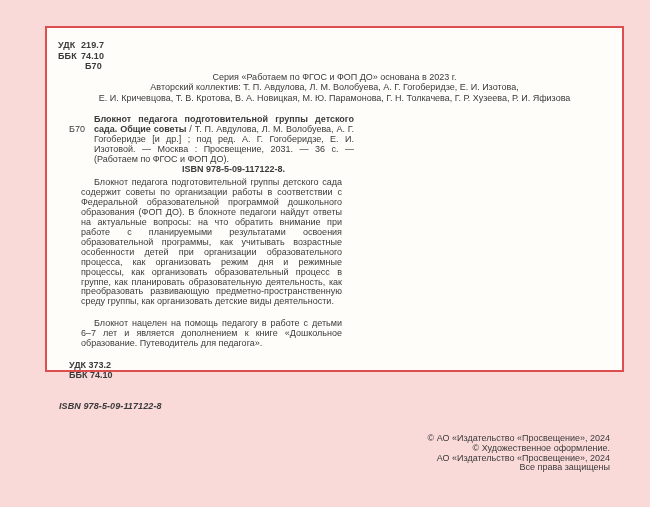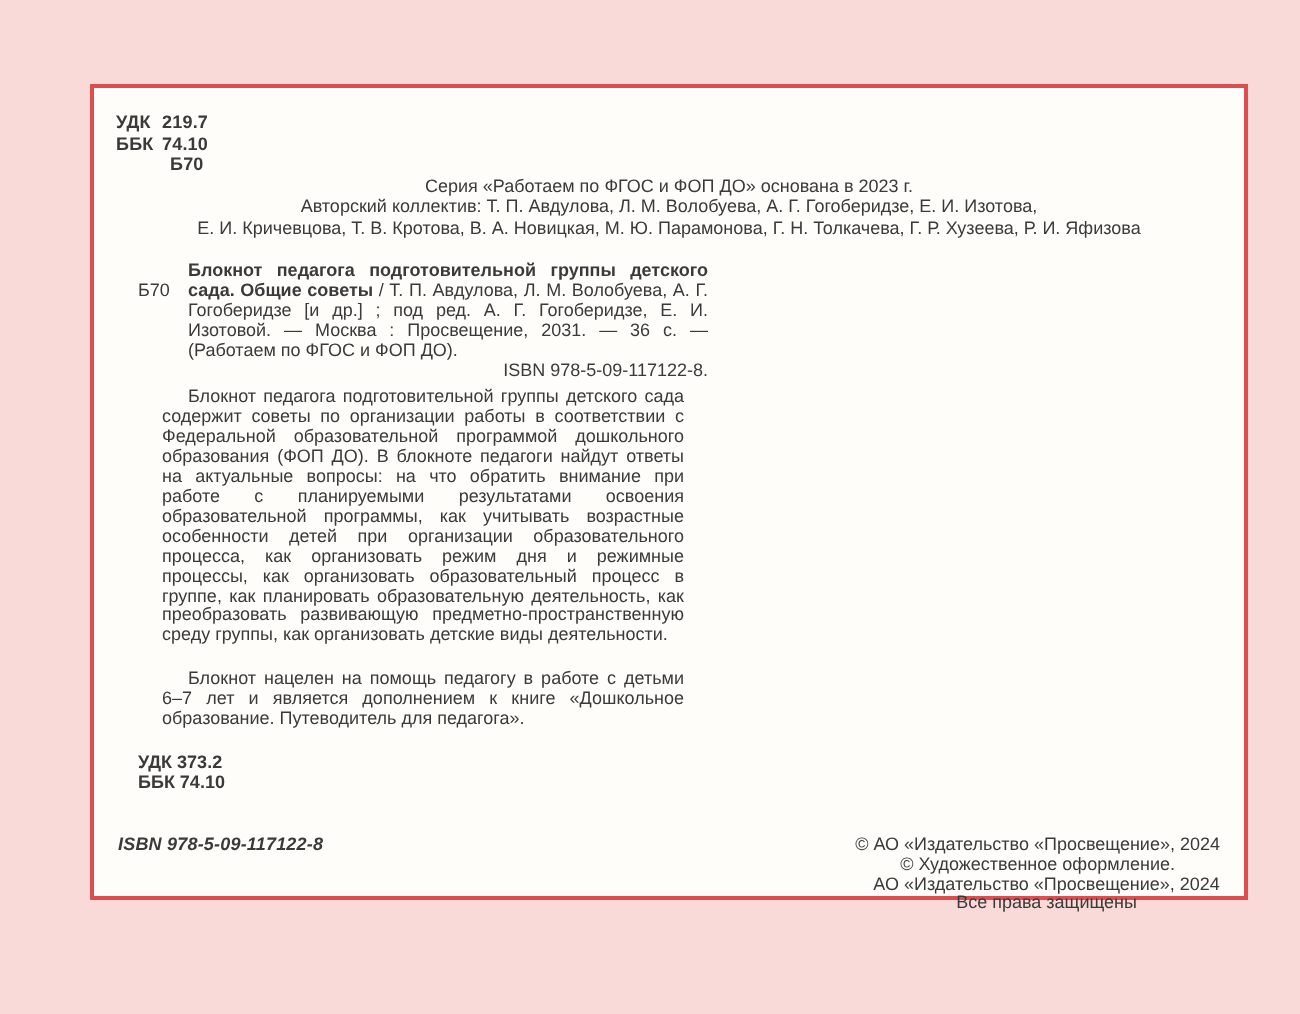--- a/index.html
+++ b/index.html
@@ -8,23 +8,23 @@
     width: 650px;
     height: 507px;
     overflow: hidden;
     font-family: "Liberation Sans", "DejaVu Sans", sans-serif;
   }
   body { background: var(--outer-bg, #fad9d9); position: relative; }
 
   .page {
     position: absolute;
     left: 45px;
-    top: 42px;
+    top: 26px;
     width: 579px;
-    height: 408px;
+    height: 346px;
     box-sizing: border-box;
     background: var(--page-bg, #fffdfa);
     border: 2px solid var(--border-col, #dd4f4f);
     color: var(--text-col, #3a3a3a);
   }
 
   
   .top-codes {
     position: absolute;
     left: 11px;
@@ -65,22 +65,22 @@
   .biblio-code {
     position: absolute;
     left: 0;
     top: 9.9px;
     text-align: left;
   }
   .bold { font-weight: bold; }
   .isbn-line {
     padding-left: 25px;
     text-indent: 19px;
-    font-weight: normal;
-    text-align: right;
+    font-weight: bold;
+    text-align: center;
   }
   .annotation-p { margin: 12px; text-indent: 13px; }
   .annotation-p.first { margin-top: 4px; }
   .bottom-codes {
     margin-top: 2px;
     text-align: left;
     font-weight: bold;
     line-height: 9.9px;
   }
 
@@ -90,21 +90,21 @@
     left: 12px;
     right: 12px;
     top: 374px;
     display: flex;
     justify-content: space-between;
     align-items: flex-start;
     font-size: 9px;
     line-height: 9.8px;
   }
   .footer-isbn { font-weight: bold; letter-spacing: 0.1px; font-style: italic; }
-  .copyright-block { text-align: center; }
+  .copyright-block { text-align: right; margin-top: 32px; }
   .copyright-line.indented { padding-left: 9px; }
 </style>
 </head>
 <body>
 
 <div class="page">
 
   <div class="top-codes">
     <div class="code-row">
       <span class="code-label">УДК</span>

